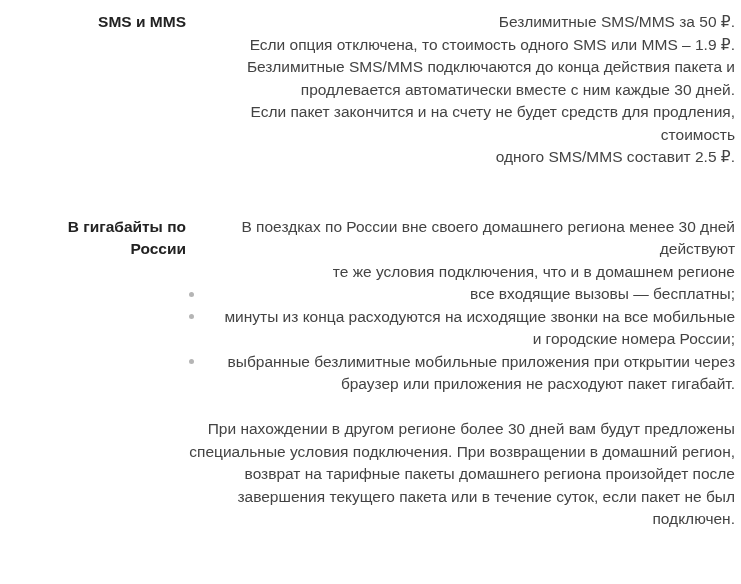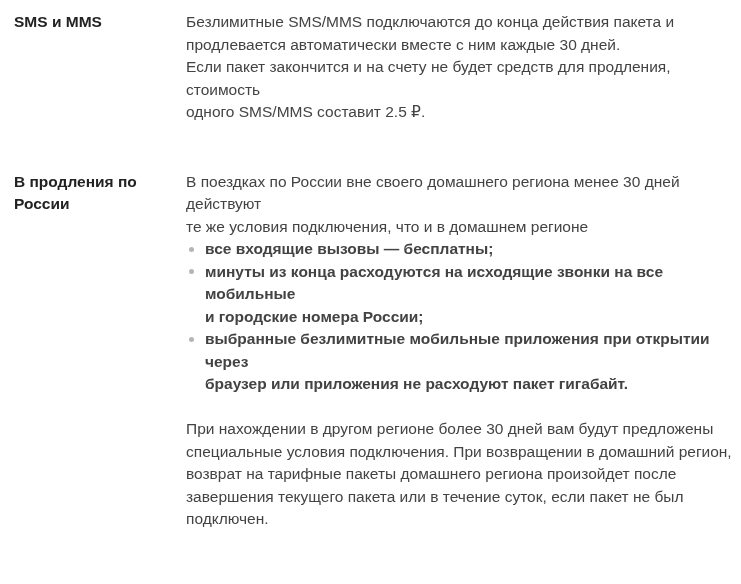--- a/index.html
+++ b/index.html
@@ -17,52 +17,51 @@
     overflow: hidden;
   }
   .doc {
     padding: 11px 6px 0 14px;
     box-sizing: border-box;
     width: 741px;
   }
   .section {
     display: flex;
     align-items: flex-start;
+    text-align: right;
   }
   .section + .section {
     margin-top: 47px;
   }
   .label-col {
     width: 172px;
     flex: 0 0 172px;
     font-weight: bold;
     color: #222222;
     white-space: pre-line;
   }
   .content-col {
     flex: 1 1 auto;
     max-width: 552px;
   }
   .para {
     margin: 0;
     white-space: pre-line;
   }
   .para + .para {
-    margin-top: 27px;
   }
   ul.bullets {
     list-style: none;
     margin: 0;
     padding: 0;
   }
   ul.bullets li {
     position: relative;
     padding-left: 19px;
     white-space: pre-line;
-    font-weight: bold;
   }
   ul.bullets li::before {
     content: "";
     position: absolute;
     left: 3px;
     top: 8.5px;
     width: 5px;
     height: 5px;
     border-radius: 50%;
     background: #b5b5b5;
@@ -72,29 +71,31 @@
   }
 </style>
 </head>
 <body>
 
 <div class="doc">
 
   <section class="section">
     <div class="label-col">SMS и MMS</div>
     <div class="content-col">
+      <p class="para">Безлимитные SMS/MMS за 50 ₽.
+Если опция отключена, то стоимость одного SMS или MMS – 1.9 ₽.</p>
       <p class="para">Безлимитные SMS/MMS подключаются до конца действия пакета и
 продлевается автоматически вместе с ним каждые 30 дней.
 Если пакет закончится и на счету не будет средств для продления, стоимость
 одного SMS/MMS составит 2.5 ₽.</p>
     </div>
   </section>
 
   <section class="section">
-    <div class="label-col">В продления по России</div>
+    <div class="label-col">В гигабайты по России</div>
     <div class="content-col">
       <p class="para">В поездках по России вне своего домашнего региона менее 30 дней действуют
 те же условия подключения, что и в домашнем регионе</p>
       <ul class="bullets">
         <li>все входящие вызовы — бесплатны;</li>
         <li>минуты из конца расходуются на исходящие звонки на все мобильные
 и городские номера России;</li>
         <li>выбранные безлимитные мобильные приложения при открытии через
 браузер или приложения не расходуют пакет гигабайт.</li>
       </ul>

